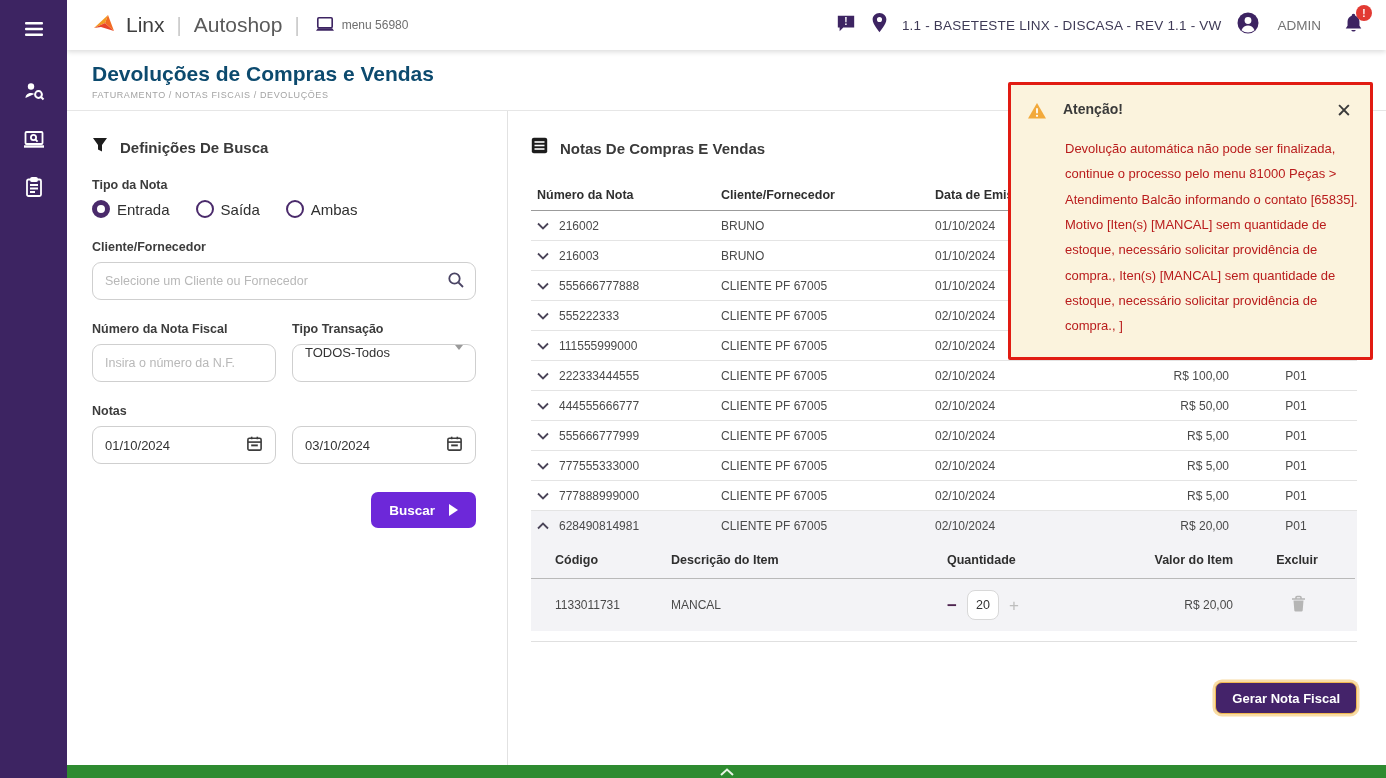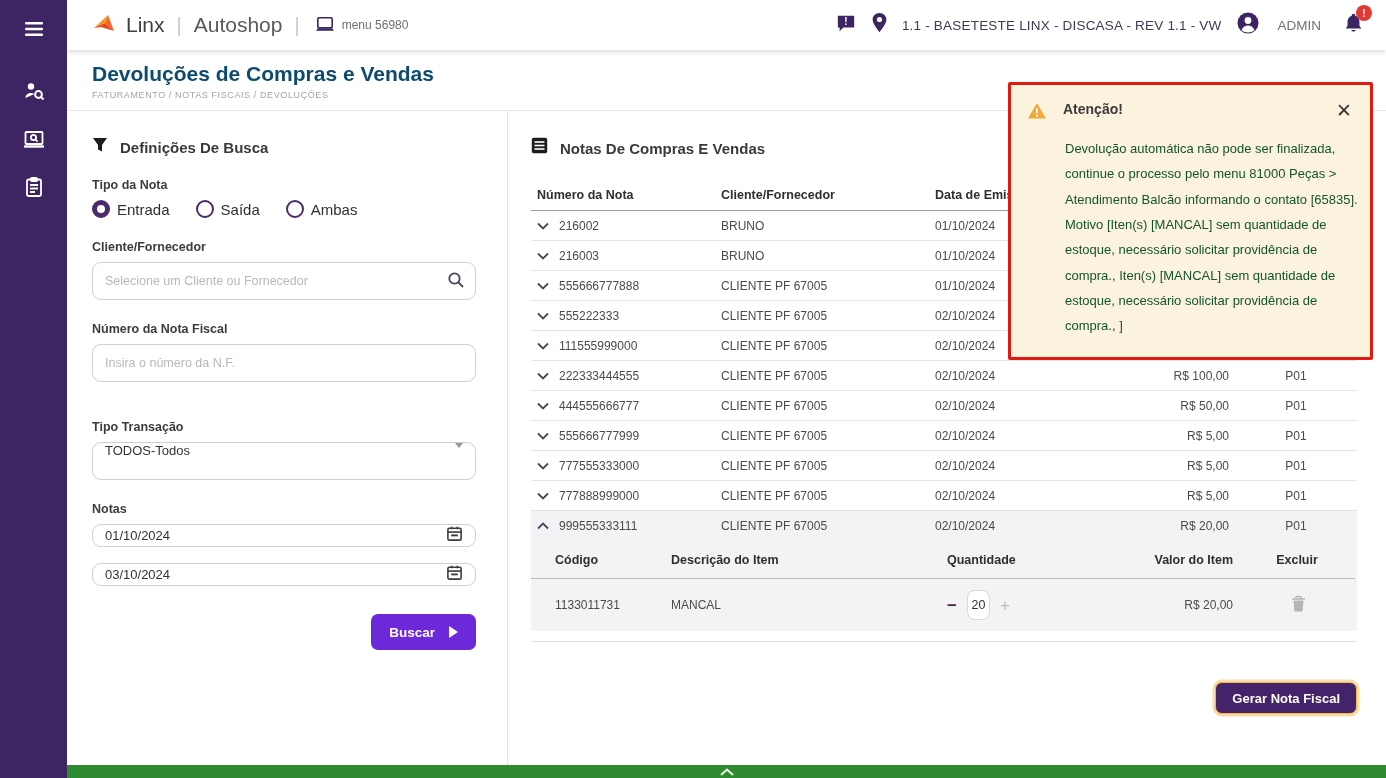--- a/index.html
+++ b/index.html
@@ -53,21 +53,21 @@
   .radio-opt.selected .radio-dot { border-width:5.5px; }
   .radio-opt span.lbl { font-size:15px; color:#2f2f2f; }
   .inp {
     width:100%; height:38px; border:1px solid #cfcfcf; border-radius:9px;
     font-size:12.5px; color:#333; padding:0 34px 0 12px; outline:none; background:#fff;
     font-family:"Liberation Sans", sans-serif;
   }
   .inp::placeholder { color:#b8b8b8; }
   .inp-wrap { position:relative; }
   .inp-icon { position:absolute; right:11px; top:9px; pointer-events:auto; cursor:pointer; }
-  .two-col { display:flex; gap:16px;flex-direction:column; }
+  .two-col { display:flex; gap:16px; }
   .two-col > div { flex:1; }
   .select-box {
     height:38px; border:1px solid #cfcfcf; border-radius:9px; background:#fff;
     display:flex; justify-content:space-between; padding:0 12px; cursor:pointer;
   }
   .select-box .val { font-size:13px; color:#333; }
   .caret-down { width:0; height:0; border-left:4.5px solid transparent; border-right:4.5px solid transparent; border-top:5px solid #9a9a9a; }
   .date-box {
     height:38px; border:1px solid #cfcfcf; border-radius:9px; background:#fff;
     display:flex; align-items:center; justify-content:space-between; padding:0 12px; cursor:pointer;
@@ -92,21 +92,21 @@
   .col-loja { text-align:center; }
   .expanded-block { background:#f3f3f6; }
   .expanded-block .trow { border-bottom:none; }
   .dgrid { display:grid; grid-template-columns:116px 276px 170px 122px 1fr; align-items:center; padding-left:24px; }
   .dhead { height:38px; border-bottom:1px solid #b9b9b9; font-size:12.5px; font-weight:700; color:#2f2f2f; margin:0 2px 0 0; }
   .drow { height:52px; font-size:12px; color:#4a4a4a; }
   .stepper { display:flex; align-items:center; gap:10px; }
   .step-minus { color:#4d2450; font-weight:700; font-size:17px; cursor:pointer; line-height:1; }
   .step-plus { color:#bdbdbd; font-weight:400; font-size:17px; cursor:pointer; line-height:1; }
   .qty-box {
-    width:23px; height:30px; border:1px solid #d8d8d8; border-radius:8px; background:#fff;
+    width:32px; height:30px; border:1px solid #d8d8d8; border-radius:8px; background:#fff;
     text-align:center; font-size:12.5px; color:#333; font-family:"Liberation Sans", sans-serif;
   }
   .table-end { border-bottom:1px solid #e0e0e0; margin-top:10px; }
   .gerar-row { display:flex; justify-content:flex-end; margin-top:40px; }
   .btn-gerar {
     background:#44236a; color:#fff; border:1px solid #f0b84f; box-shadow:0 0 0 2.5px #f8dca6;
     border-radius:7px; height:32px; padding:0 16px; font-size:13px; font-weight:700; cursor:pointer;
     font-family:"Liberation Sans", sans-serif;
   }
   
@@ -117,21 +117,21 @@
   
   .alert {
     position:absolute; left:1008px; top:82px; width:365px; min-height:278px;
     background:#fbf3dd; border:3px solid #e11b12; border-radius:2px; z-index:10;
     padding:16px 18px 16px 16px;
   }
   .alert-head { display:flex; align-items:flex-start; }
   .warn-tri { margin-top:1px; }
   .alert-title { font-size:14px; font-weight:700; color:#3a3a3a; margin-left:16px; flex:1; }
   .alert-close { font-size:19px; color:#3a3a3a; cursor:pointer; line-height:1; font-weight:400; }
-  .alert-body { margin:12px 0 0 38px; width:298px; font-size:13px; line-height:1.95; color:#14532d; }
+  .alert-body { margin:12px 0 0 38px; width:298px; font-size:13px; line-height:1.95; color:#b91c1c; }
 </style>
 </head>
 <body>
 
 <nav class="sidebar">
   <div class="side-icon">
     <svg viewBox="0 0 24 24">
         <g fill="#fff">
           <rect x="3" y="5" width="18" height="2.6" rx="1"></rect>
           <rect x="3" y="10.7" width="18" height="2.6" rx="1"></rect>
@@ -478,21 +478,21 @@
         </div>
 
         <div class="expanded-block">
           <div class="tgrid trow">
             <div class="cell-num">
                 <span class="chev">
                   <svg width="12" height="8" viewBox="0 0 12 8" fill="none" stroke="#4a4458" stroke-width="1.8">
                     <polyline points="1,6.5 6,1.5 11,6.5"></polyline>
                   </svg>
                 </span>
-                <span>999555333111</span>
+                <span>628490814981</span>
               </div>
             <div>CLIENTE PF 67005</div>
             <div>02/10/2024</div>
             <div class="col-valor">R$ 20,00</div>
             <div class="col-loja">P01</div>
           </div>
           <div class="dgrid dhead">
             <div>Código</div>
             <div>Descrição do Item</div>
             <div>Quantidade</div>

